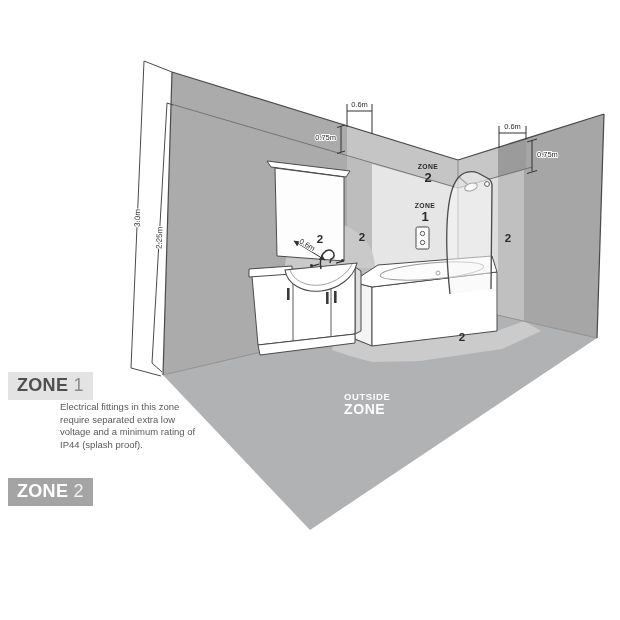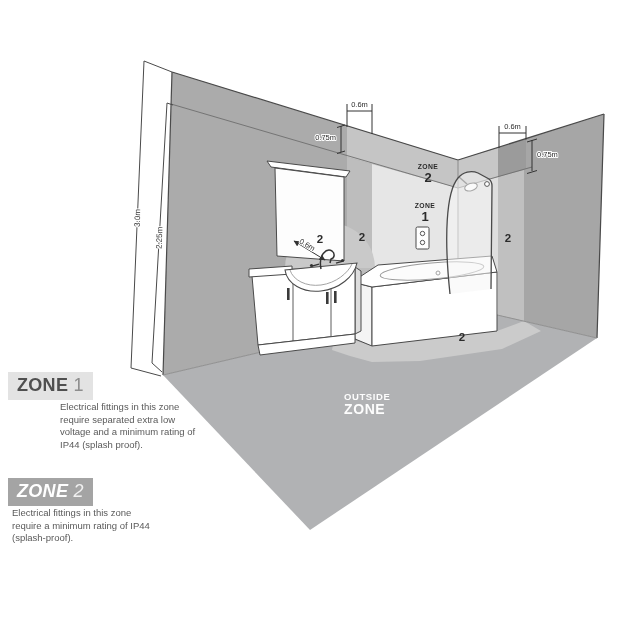--- a/index.html
+++ b/index.html
@@ -11,21 +11,21 @@
   .dimlbl-s{font-size:7.5px;fill:#2e2e2e;paint-order:stroke;stroke:#ffffff;stroke-width:2px;stroke-linejoin:round;}
   .zoneword{font-size:6.8px;font-weight:bold;fill:#2b2b2b;letter-spacing:.4px;}
   .zonenum{font-size:13px;font-weight:bold;fill:#2b2b2b;}
   .marker2{font-size:11.5px;font-weight:bold;fill:#2b2b2b;}
   .outside1{font-size:9.5px;font-weight:bold;fill:#fdfdfd;letter-spacing:.6px;}
   .outside2{font-size:14px;font-weight:bold;fill:#fdfdfd;letter-spacing:.6px;}
   .legend-badge{position:absolute;left:8px;display:inline-block;padding:3px 9px 4px 9px;
      font-size:18px;font-weight:bold;letter-spacing:.3px;}
   .badge-1{top:372px;background:#e3e3e3;color:#4f4f4f;}
   .badge-1 .num{font-weight:normal;color:#8d8d8d;}
-  .badge-2{top:478px;background:#a4a4a4;color:#ffffff;font-style:italic;}
+  .badge-2{top:478px;background:#a4a4a4;color:#ffffff;}
   .badge-2 .num{font-weight:normal;color:#f0f0f0;}
   .legend-text{position:absolute;left:12px;width:145px;font-size:9.5px;line-height:1.32;
      color:#5a5a5a;margin:0;}
   .text-1{top:401px;margin-left:48px;}
   .text-2{top:507px;}
 </style>
 </head>
 <body>
 
 <div id="stage">
@@ -137,14 +137,13 @@
   <text x="508" y="242" text-anchor="middle" class="marker2">2</text>
   <text x="462" y="341" text-anchor="middle" class="marker2">2</text>
   <text x="344" y="400" class="outside1">OUTSIDE</text>
   <text x="344" y="414" class="outside2">ZONE</text>
 </svg>
 
 
 <div class="legend-badge badge-1"><span>ZONE</span> <span class="num">1</span></div>
 <p class="legend-text text-1">Electrical fittings in this zone require separated extra low voltage and a minimum rating of IP44 (splash proof).</p>
 <div class="legend-badge badge-2"><span>ZONE</span> <span class="num">2</span></div>
-<p class="legend-text text-2">Electrical fittings in this zone require a minimum rating of IP44 (splash-proof).</p>
 </div>
 
 </body></html>

